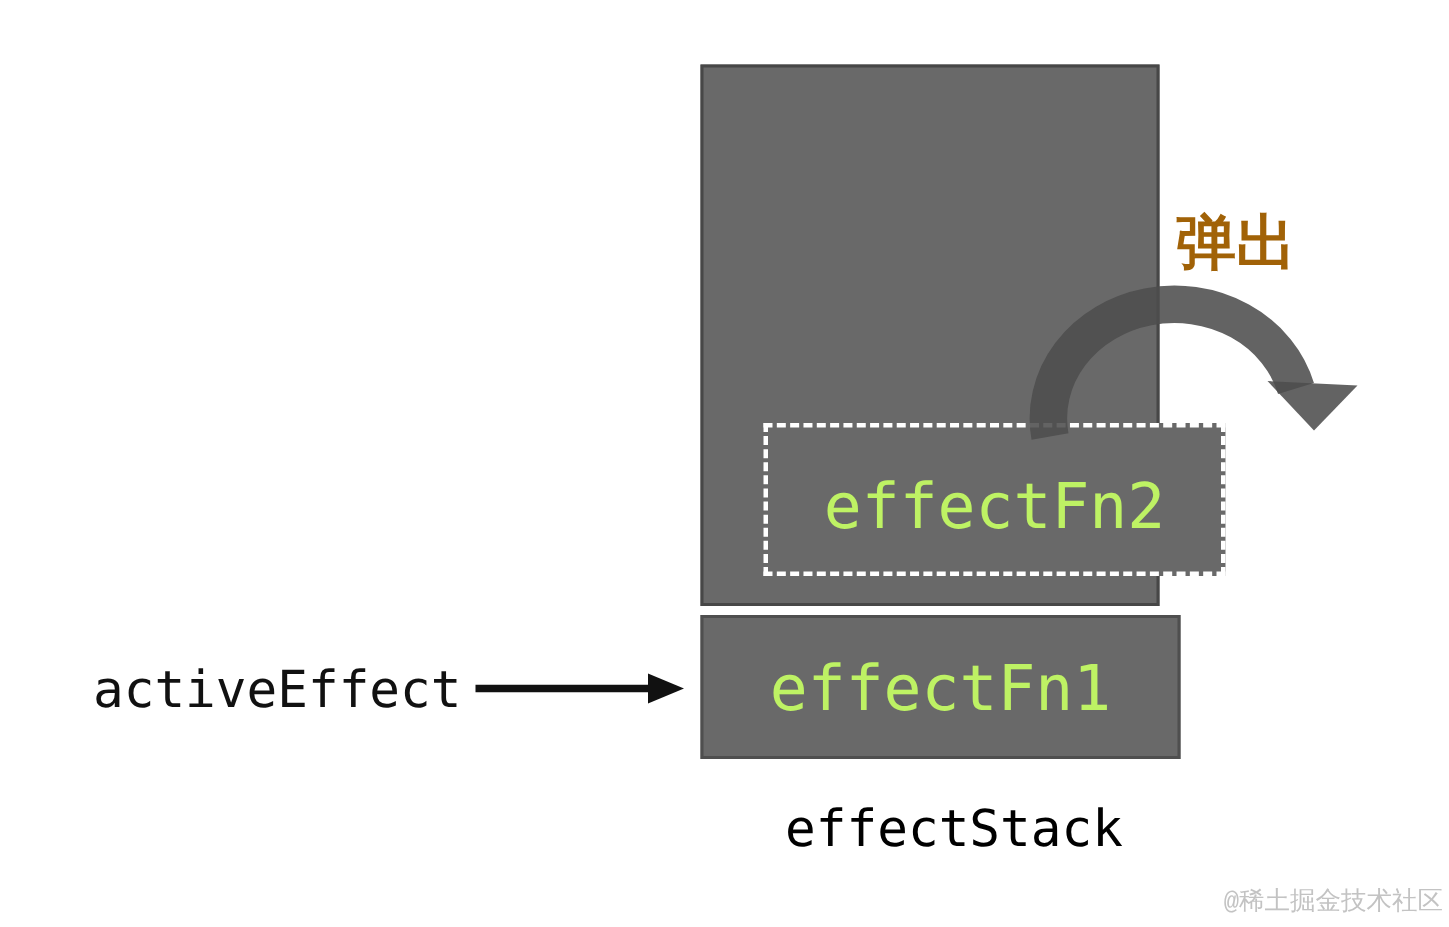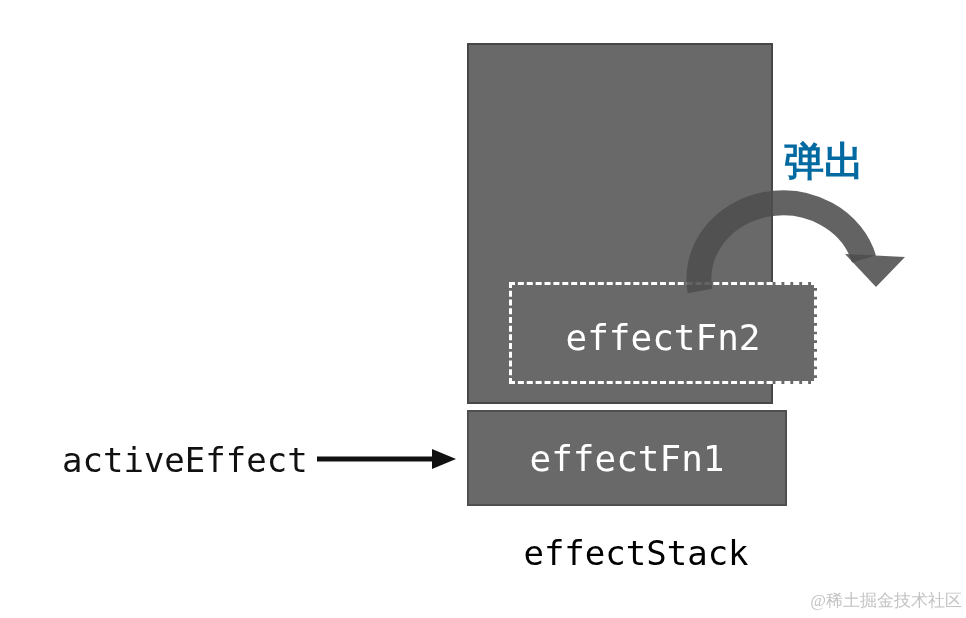--- a/index.html
+++ b/index.html
@@ -44,43 +44,43 @@
     padding-top: 8px;
   }
   .frame-fn1 {
     left: 467px;
     top: 410px;
     width: 320px;
     height: 96px;
     border: 2px solid #4f4f4f;
   }
   .frame-label {
-    color: #ffffff;
-    font-size: 36px;
+    color: #bef264;
+    font-size: 42px;
     letter-spacing: 0px;
     white-space: nowrap;
   }
   
   .overlay {
     position: absolute;
     left: 0;
     top: 0;
     width: 966px;
     height: 618px;
     pointer-events: none;
     z-index: 5;
   }
   
   .pop-label {
     position: absolute;
     left: 784px;
     top: 134px;
     font-size: 40px;
     font-weight: 600;
-    color: #0369a1;
+    color: #a16207;
     font-family: "DejaVu Sans", "Liberation Sans", sans-serif;
     white-space: nowrap;
     z-index: 6;
   }
   .active-effect {
     position: absolute;
     left: 62px;
     top: 443px;
     font-size: 34px;
     color: #111111;
@@ -96,21 +96,21 @@
     color: #000000;
     line-height: 1;
     white-space: nowrap;
   }
   .watermark {
     position: absolute;
     right: 4px;
     bottom: 6px;
     font-size: 17px;
     color: #c3c3c3;
-    font-family: Liberation Serif, serif;
+    font-family: Liberation Mono, monospace;
     white-space: nowrap;
   }
 </style>
 </head>
 <body>
 
 <div class="canvas">
 
   <div class="stack-rect"></div>
 

